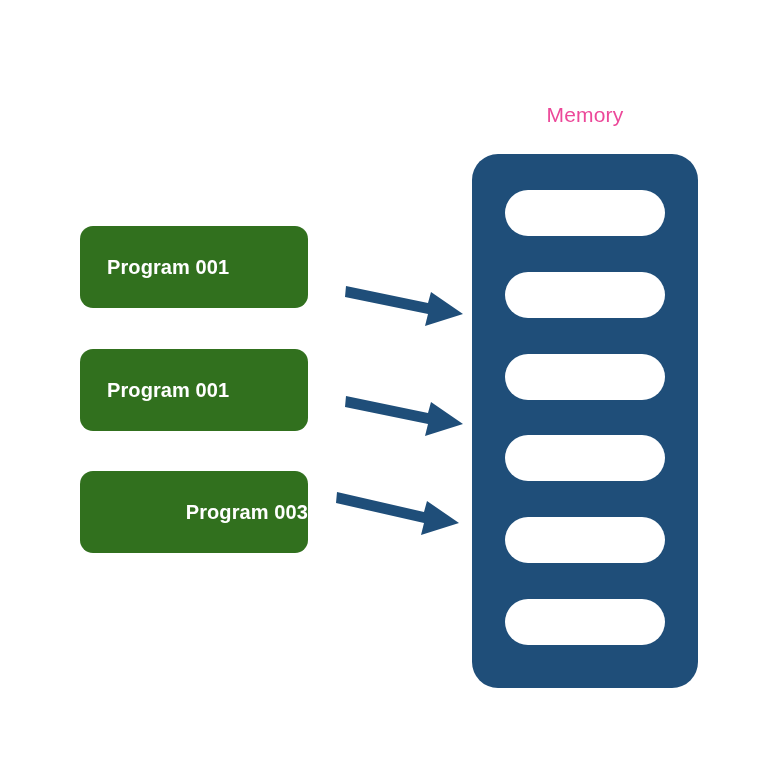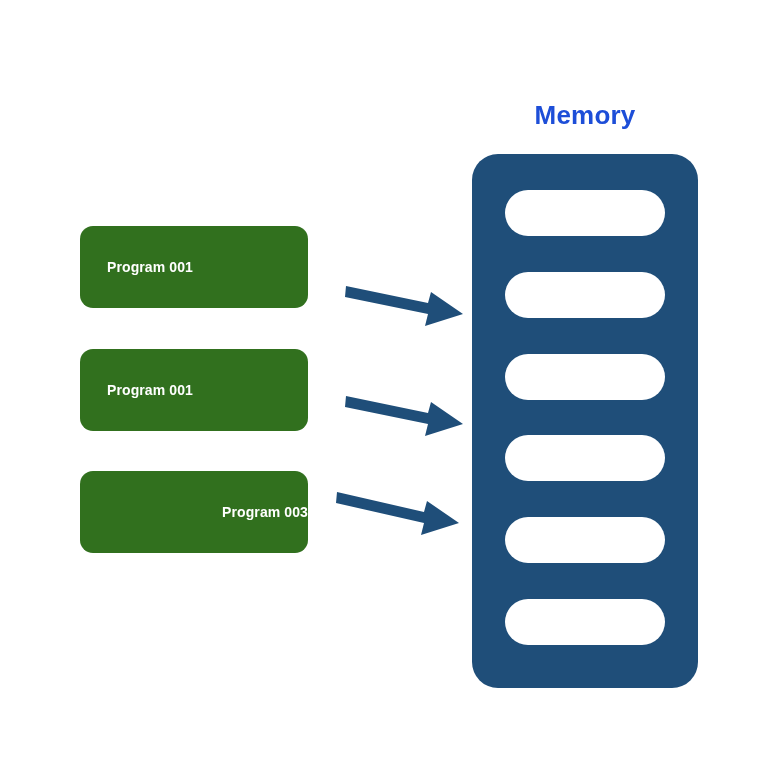--- a/index.html
+++ b/index.html
@@ -18,44 +18,44 @@
     overflow: hidden;
   }
 
   
   #memory-title {
     position: absolute;
     left: 470px;
     top: 100px;
     width: 230px;
     text-align: center;
-    font-size: 26px;
-    font-weight: bold;
-    color: #1d4ed8;
+    font-size: 21px;
+    font-weight: normal;
+    color: #ec4899;
     letter-spacing: 0.2px;
     line-height: 30px;
     white-space: nowrap;
   }
 
   
   .program-box {
     position: absolute;
     left: 80px;
     width: 228px;
     height: 82px;
     background: #31701e;
     border-radius: 13px;
     display: flex;
     align-items: center;
     box-sizing: border-box;
     padding-left: 27px;
   }
   .program-label {
     color: #ffffff;
-    font-size: 14px;
+    font-size: 20px;
     font-weight: bold;
     letter-spacing: 0.1px;
     white-space: nowrap;
   }
   #program-box-0 { top: 226px; }
   #program-box-1 { top: 349px; }
   #program-box-2 { top: 471px; justify-content: flex-end; }
 
   
   #memory-container {

